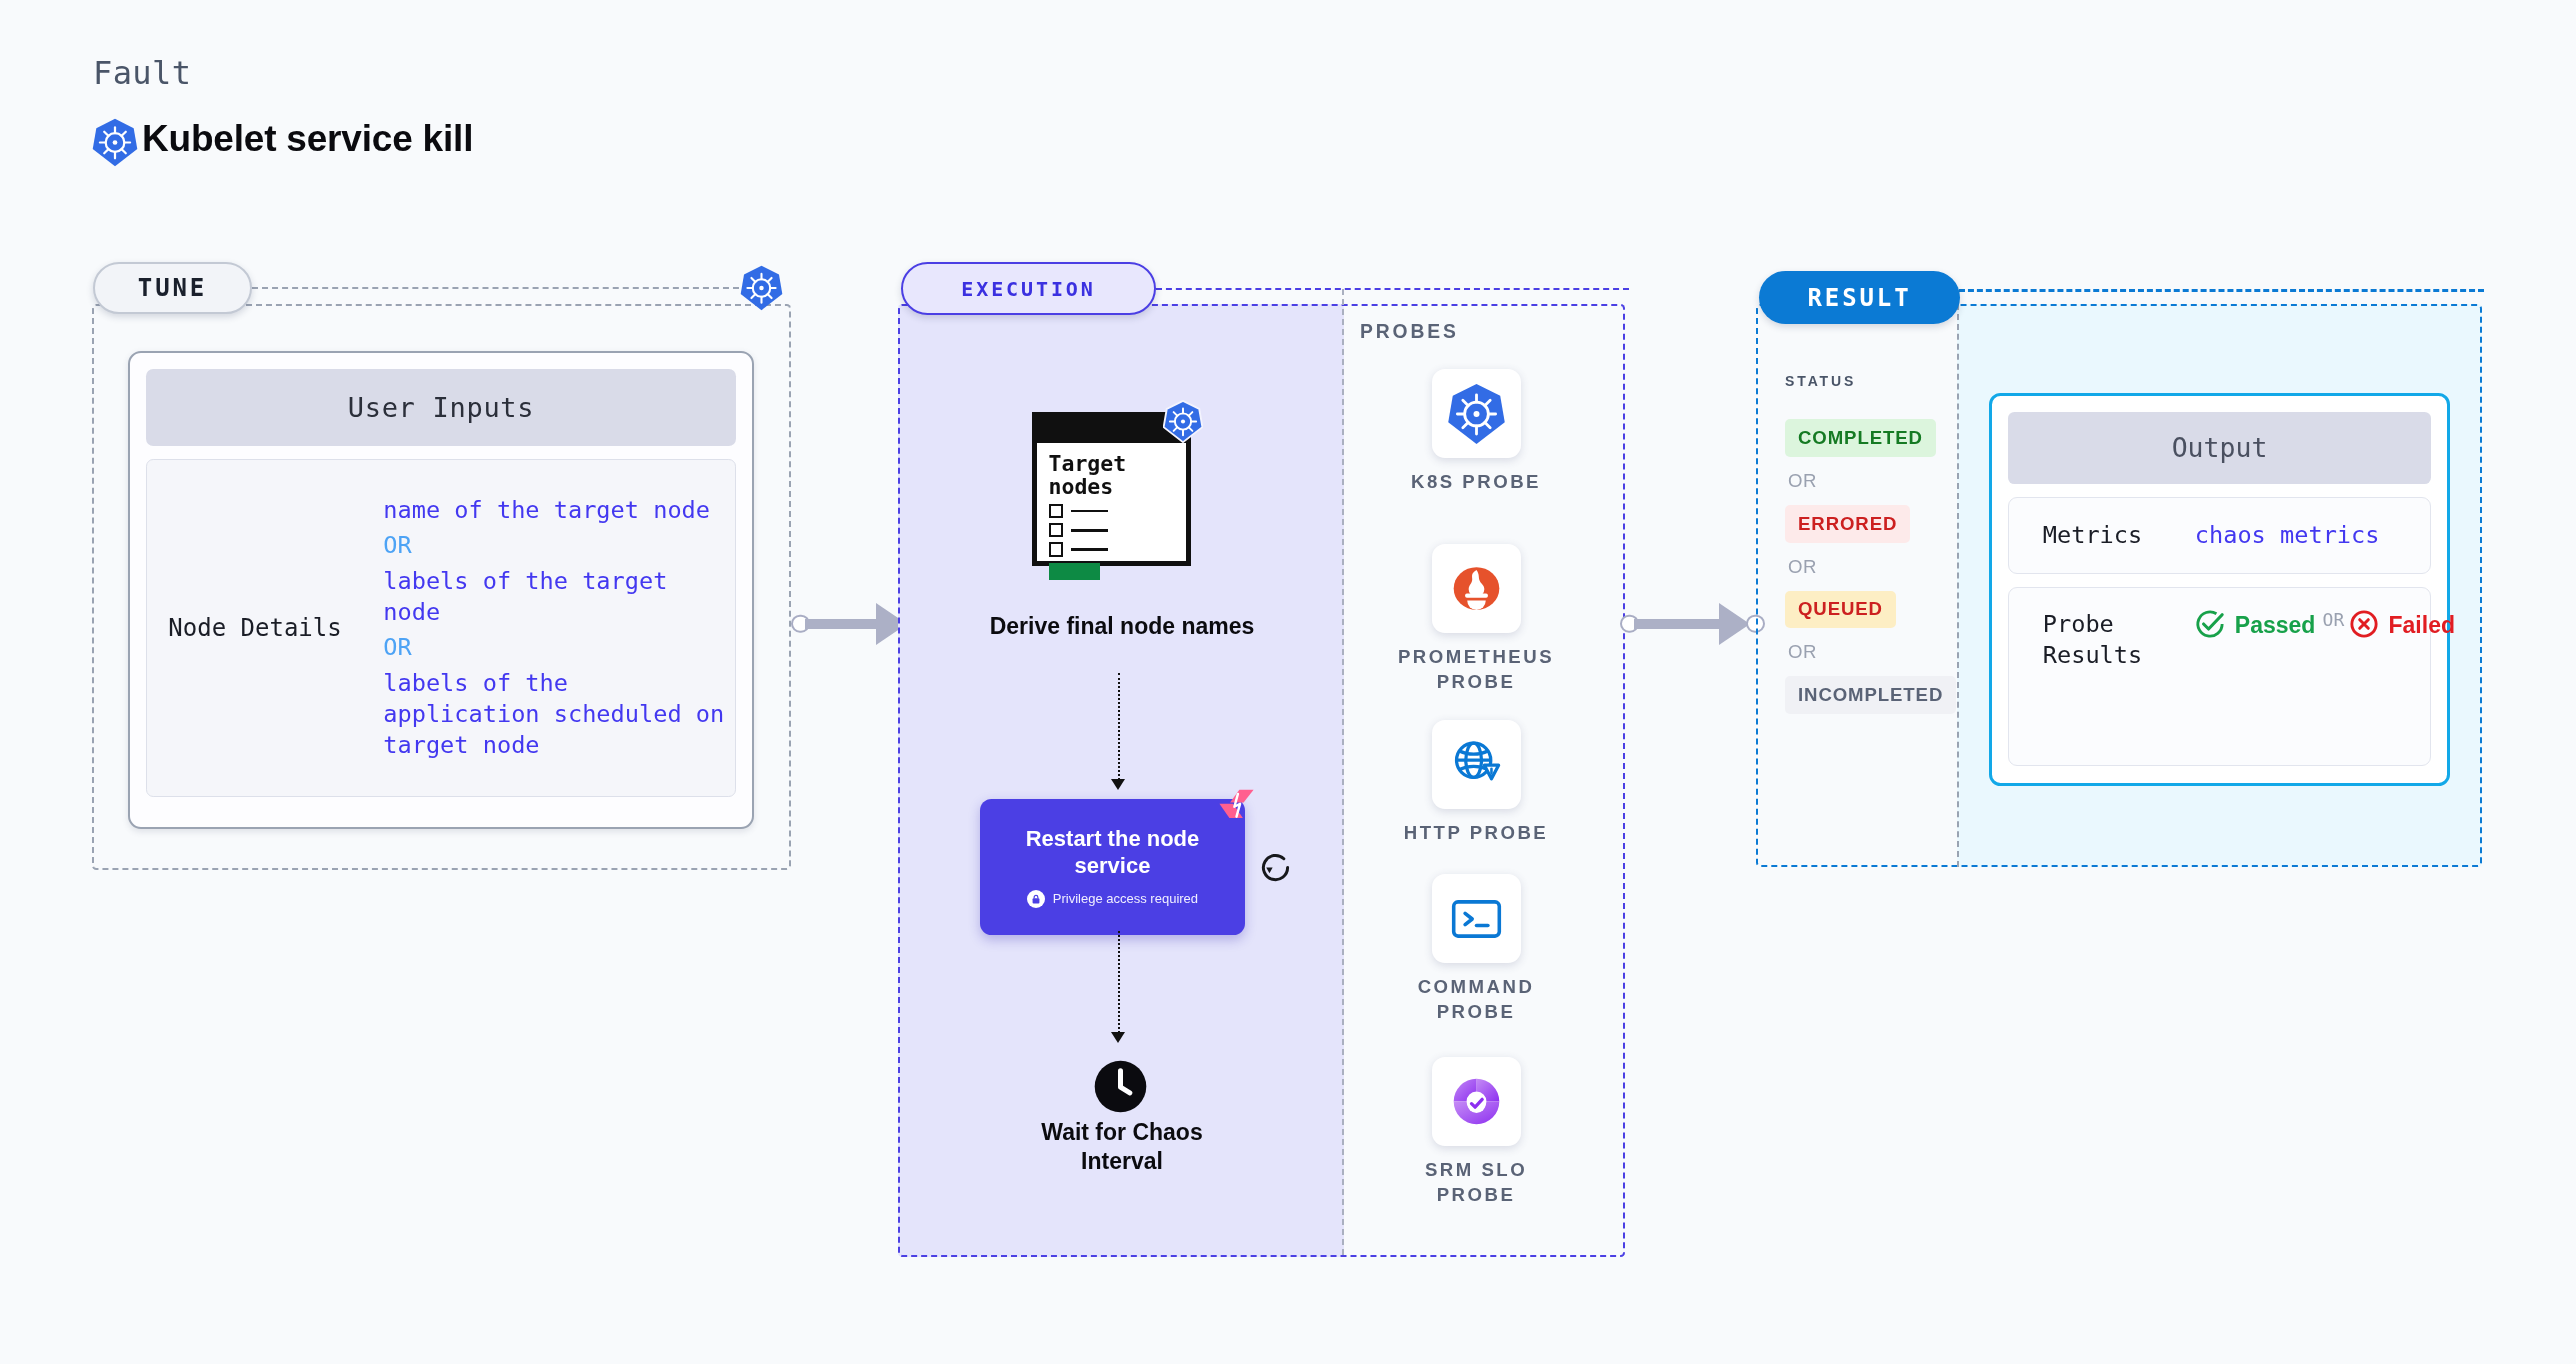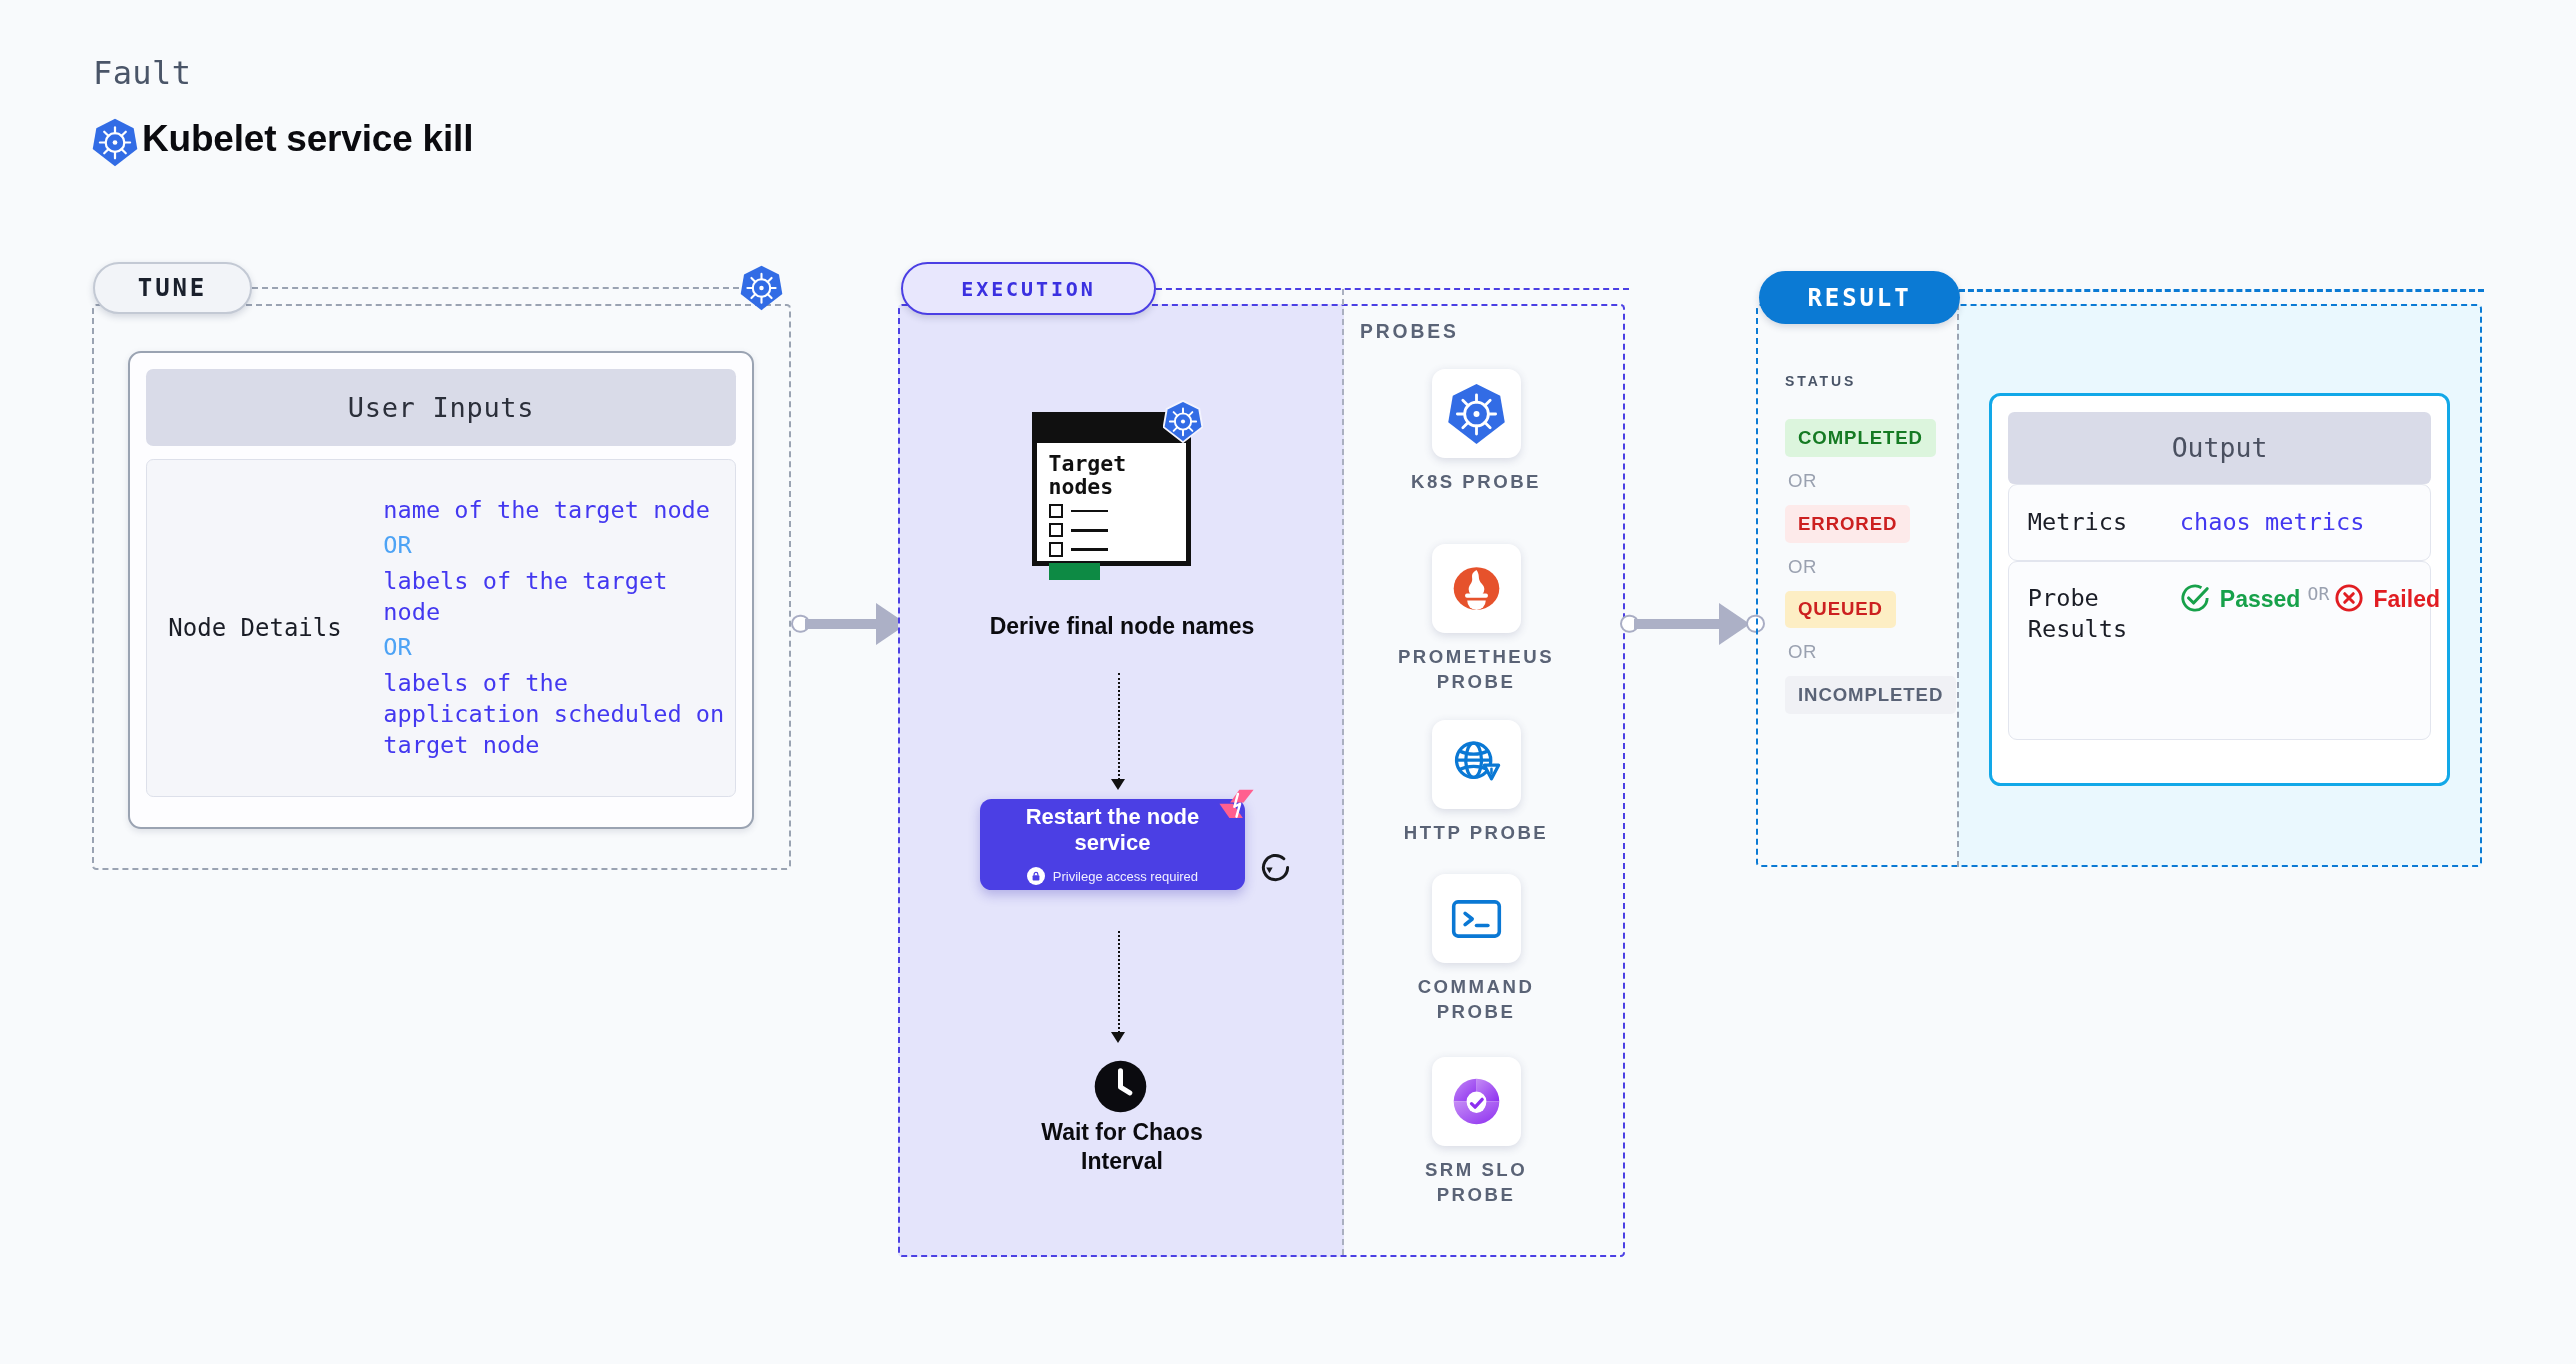--- a/index.html
+++ b/index.html
@@ -142,21 +142,21 @@
     position: absolute; width: 0;
     border-left: 2.9px dotted #111;
   }
   .vdash-head {
     position: absolute; width: 0; height: 0;
     border-left: 7.9px solid transparent; border-right: 7.9px solid transparent;
     border-top: 11.5px solid #111;
   }
 
   .action-card {
-    position: absolute; left: 980px; top: 799px; width: 265px; height: 91px;
+    position: absolute; left: 980px; top: 799px; width: 265px; height: 136px;
     background: #4b3fe4; border-radius: 11.5px;
     box-shadow: 0 4.3px 11.5px rgba(50,40,180,.28);
     display: flex; flex-direction: column; align-items: center;
     justify-content: center; gap: 11px; padding: 7.2px 11.5px;
   }
   .action-title {
     color: #fff; font-size: 22px; font-weight: 700;
     text-align: center; line-height: 1.2;
   }
   .action-sub {
@@ -227,23 +227,23 @@
     position: absolute; left: 1989px; top: 393px; width: 461px; height: 393px;
     background: #fff; border: 3.6px solid #12a8e8; border-radius: 11.5px;
     padding: 15.8px;
   }
   .output-head {
     height: 72px; background: #d9dbe8; border-radius: 6.4px;
     display: flex; align-items: center; justify-content: center;
     font-family: "DejaVu Sans Mono", monospace; font-size: 26.5px; color: #4a5060;
   }
   .output-row {
-    border: 1.4px solid #e2e5ee; border-radius: 9px;
+    margin-top: 13px; border: 1.4px solid #e2e5ee; border-radius: 9px;
     background: #fbfcfe; display: flex; align-items: center;
-    padding: 17px 19px;
+    padding: 17px 34px;
   }
   #out-metrics { height: 77px; }
   #out-probes  { height: 179px; align-items: flex-start; padding-top: 21.5px; }
   .out-key {
     width: 152px; flex: none;
     font-family: "DejaVu Sans Mono", monospace; font-size: 23.6px;
     color: #1a1d26; line-height: 1.3;
   }
   .out-link {
     font-family: "DejaVu Sans Mono", monospace; font-size: 23.6px; color: #4338f0;

